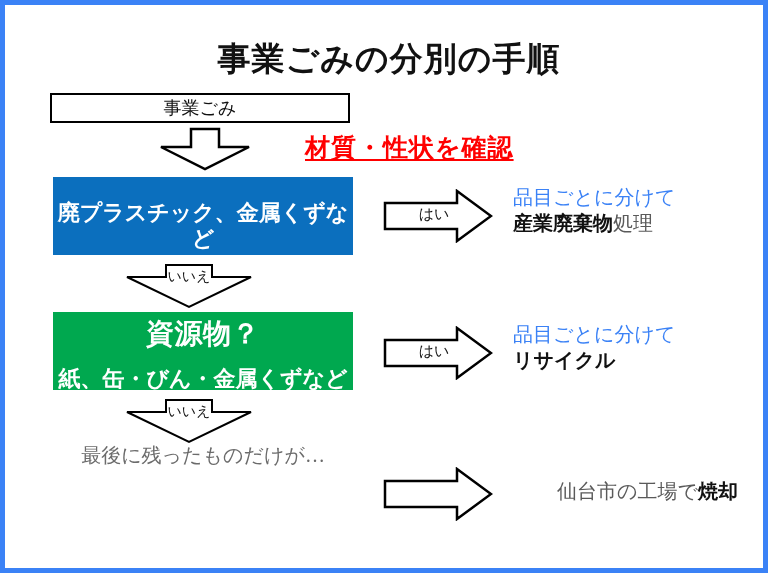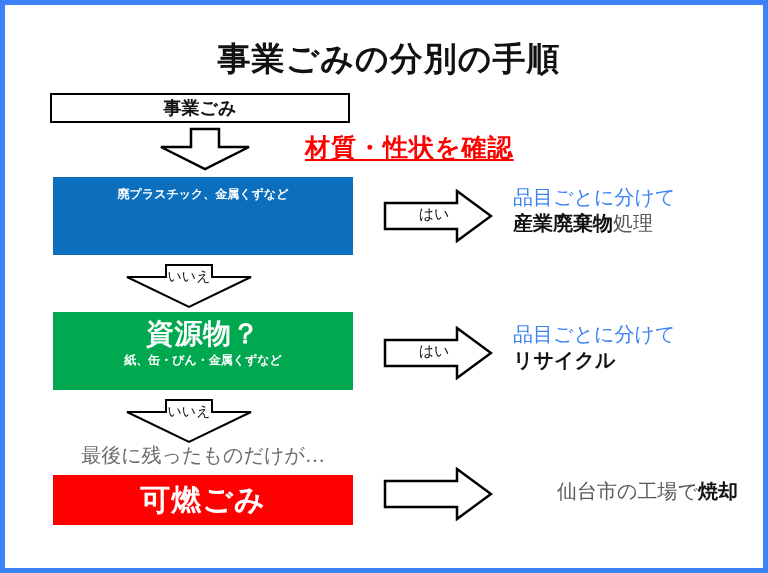--- a/index.html
+++ b/index.html
@@ -45,21 +45,20 @@
     height: 30px;
     border: 2px solid #000000;
     box-sizing: border-box;
     background: #ffffff;
     display: flex;
     align-items: center;
     justify-content: center;
     font-size: 18px;
     color: #111111;
     font-family: "Liberation Serif", "DejaVu Serif", serif;
-    font-weight: bold;
   }
 
   
   .red-note {
     position: absolute;
     left: 300px;
     top: 126px;
     font-size: 25px;
     font-weight: 700;
     color: #ff0000;
@@ -90,25 +89,25 @@
     padding: 6px 4px 8px 4px;
   }
   .decision-box .main-label {
     font-size: 28px;
     font-weight: 700;
     line-height: 1.12;
     letter-spacing: 0.5px;
     display: block;
   }
   .decision-box .sub-label {
-    font-size: 12px;
+    font-size: 22px;
     font-weight: 700;
     line-height: 1.2;
     display: block;
-    margin-top: 4px;
+    margin-top: 17px;
   }
 
   #box-sanpai { top: 172px; height: 78px; }
   #box-shigen  { top: 307px; height: 78px; }
 
   .result-box {
     position: absolute;
     left: 48px;
     top: 470px;
     width: 300px;
@@ -273,23 +272,20 @@
 
   <div class="no-arrow" id="no-arrow-2">
     <svg width="132" height="46" viewBox="0 0 132 46" aria-hidden="true">
       <polygon points="43,2 89,2 89,14 128,14 66,44 4,14 43,14" fill="#ffffff" stroke="#000000" stroke-width="2" stroke-linejoin="miter"></polygon>
     </svg>
     <span class="no-label">いいえ</span>
   </div>
 
   <div class="leftover-caption">最後に残ったものだけが…</div>
 
-  <div class="result-box" style="background:#ff0000;">
-    <span>可燃ごみ</span>
-  </div>
 
   <div id="plain-right-arrow">
     <svg width="110" height="54" viewBox="0 0 110 54" aria-hidden="true">
       <polygon points="2,14 74,14 74,2 108,27 74,52 74,40 2,40" fill="#ffffff" stroke="#000000" stroke-width="2.5" stroke-linejoin="miter"></polygon>
     </svg>
   </div>
 
   <div class="outcome" id="outcome-3">
     <span class="line2">
       <span>仙台市の工場で</span><span class="strong">焼却</span>

